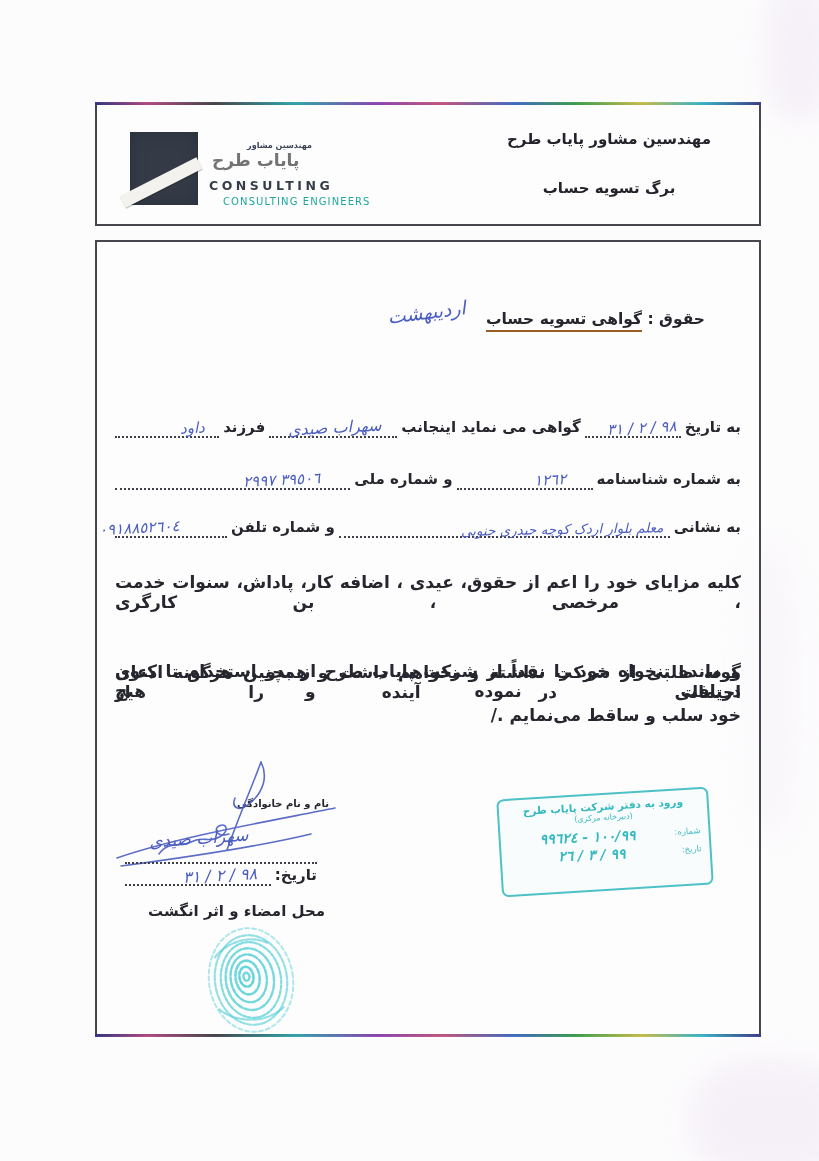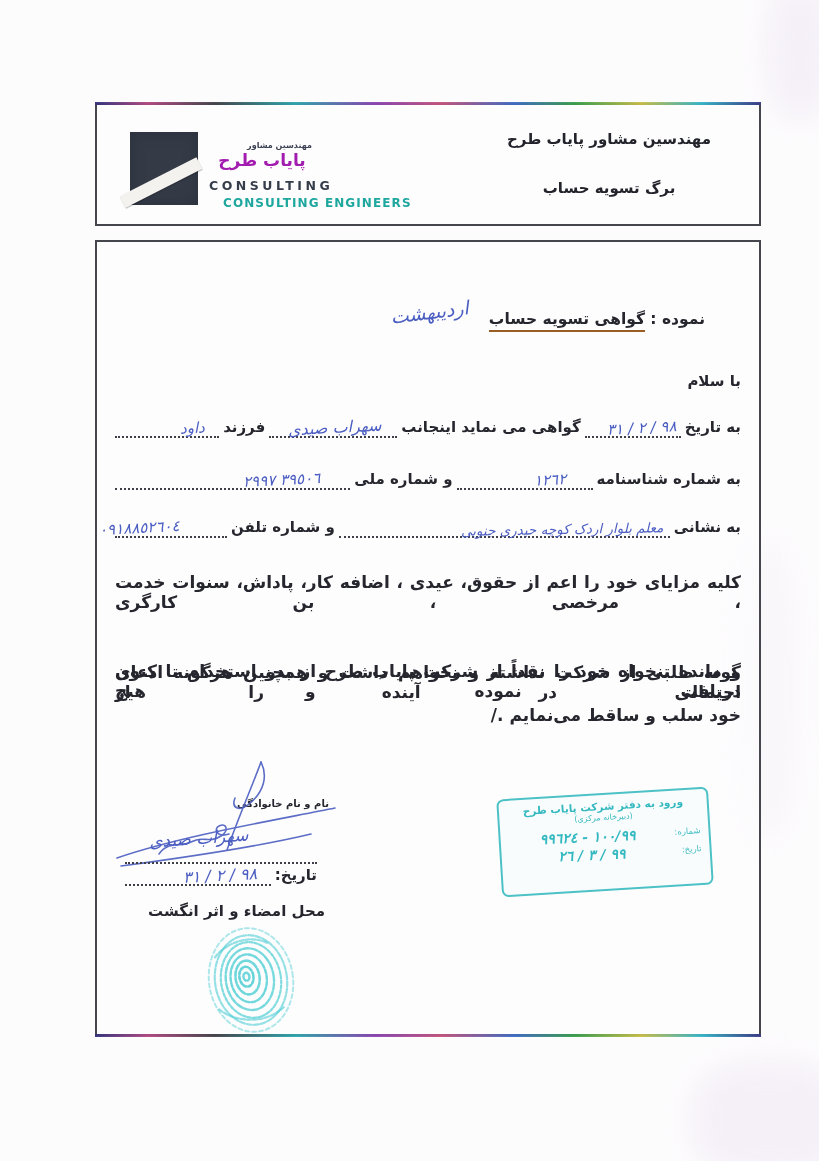--- a/index.html
+++ b/index.html
@@ -14,23 +14,23 @@
   .rb-top::before,.rb-bottom::after{
     content:"";position:absolute;left:-2px;right:-2px;height:3px;opacity:.95;
     background:linear-gradient(90deg,#33337f 0%,#b34a83 8%,#44444a 18%,#2fa7ad 30%,#8a46b3 42%,#c4557f 52%,#3f6cc4 63%,#3a9f4e 72%,#c9bf49 82%,#38b7c9 91%,#3a3a88 100%);
   }
   .rb-top::before{top:-3px;}
   .rb-bottom::after{bottom:-3px;}
   
   .logo-square{position:absolute;left:33px;top:27px;width:68px;height:73px;background:#343b47;box-shadow:inset 0 0 14px #2a303b;}
   .logo-stripe{position:absolute;left:-12px;bottom:16px;width:86px;height:13px;background:#f4f2ee;transform:rotate(-27deg);box-shadow:0 1px 1px rgba(0,0,0,.25);}
   .logo-fa1{position:absolute;left:115px;top:36px;width:100px;text-align:right;font-size:8px;font-weight:bold;color:#3a4152;direction:rtl;}
-  .logo-fa2{position:absolute;left:115px;top:45px;width:100px;text-align:center;font-size:17px;font-weight:bold;color:#a21caf;direction:rtl;}
+  .logo-fa2{position:absolute;left:115px;top:45px;width:100px;text-align:left;font-size:17px;font-weight:bold;color:#737373;direction:rtl;}
   .logo-en1{position:absolute;left:112px;top:73px;font-size:12.5px;font-weight:bold;letter-spacing:3.5px;color:#353c4a;direction:ltr;}
-  .logo-en2{position:absolute;left:126px;top:91px;font-size:12px;font-weight:bold;letter-spacing:1.1px;color:#1ea79e;direction:ltr;}
+  .logo-en2{position:absolute;left:126px;top:91px;font-size:10px;font-weight:normal;letter-spacing:1.1px;color:#1ea79e;direction:ltr;}
   .hdr-title{position:absolute;right:34px;width:232px;text-align:center;font-size:15px;font-weight:bold;color:#23232b;}
   
   .row{position:absolute;right:18px;left:18px;font-size:15px;font-weight:bold;color:#26262e;}
   .frow{display:flex;align-items:flex-end;gap:4px;white-space:nowrap;}
   .frow .lbl{flex:0 0 auto;padding-bottom:2px;}
   .dots{flex:0 0 auto;position:relative;height:16px;border-bottom:2px dotted #3f3f47;}
   .dots.grow{flex:1 1 auto;}
   .hw{position:absolute;bottom:-1px;right:8px;color:#4b5ec1;font-style:italic;font-weight:normal;white-space:nowrap;font-size:15px;letter-spacing:.5px;transform:rotate(-3deg);}
   .para{font-size:17px;font-weight:bold;text-align:justify;text-align-last:justify;color:#26262e;}
   .para.end{text-align:right;text-align-last:right;}
@@ -77,26 +77,25 @@
       <div class="logo-en2">CONSULTING ENGINEERS</div>
     </div>
 
     <div class="hdr-title" style="top:25px;">مهندسین مشاور پایاب طرح</div>
     <div class="hdr-title" style="top:74px;">برگ تسویه حساب</div>
   </div>
 
   <div class="scanbox rb-bottom" style="left:95px;top:240px;width:662px;height:792px;">
 
     <div class="row" style="top:64px;right:54px;left:auto;font-size:15.5px;">
-      <span>نموده :</span>
+      <span>حقوق :</span>
       <span class="subject-underline">گواهی تسویه حساب</span>
       <span class="hw-month">اردیبهشت</span>
     </div>
 
-    <div class="row" style="top:130px;">با سلام</div>
 
     <div class="row frow" style="top:176px;">
       <span class="lbl">به تاریخ</span>
       <span class="dots" style="width:96px;">
           <i class="hw" dir="ltr" style="right:4px;">٩٨ / ٢ / ٣١</i>
         </span>
       <span class="lbl">گواهی می نماید اینجانب</span>
       <span class="dots" style="width:128px;">
           <i class="hw" style="right:16px;font-size:16px;">سهراب صیدی</i>
         </span>

